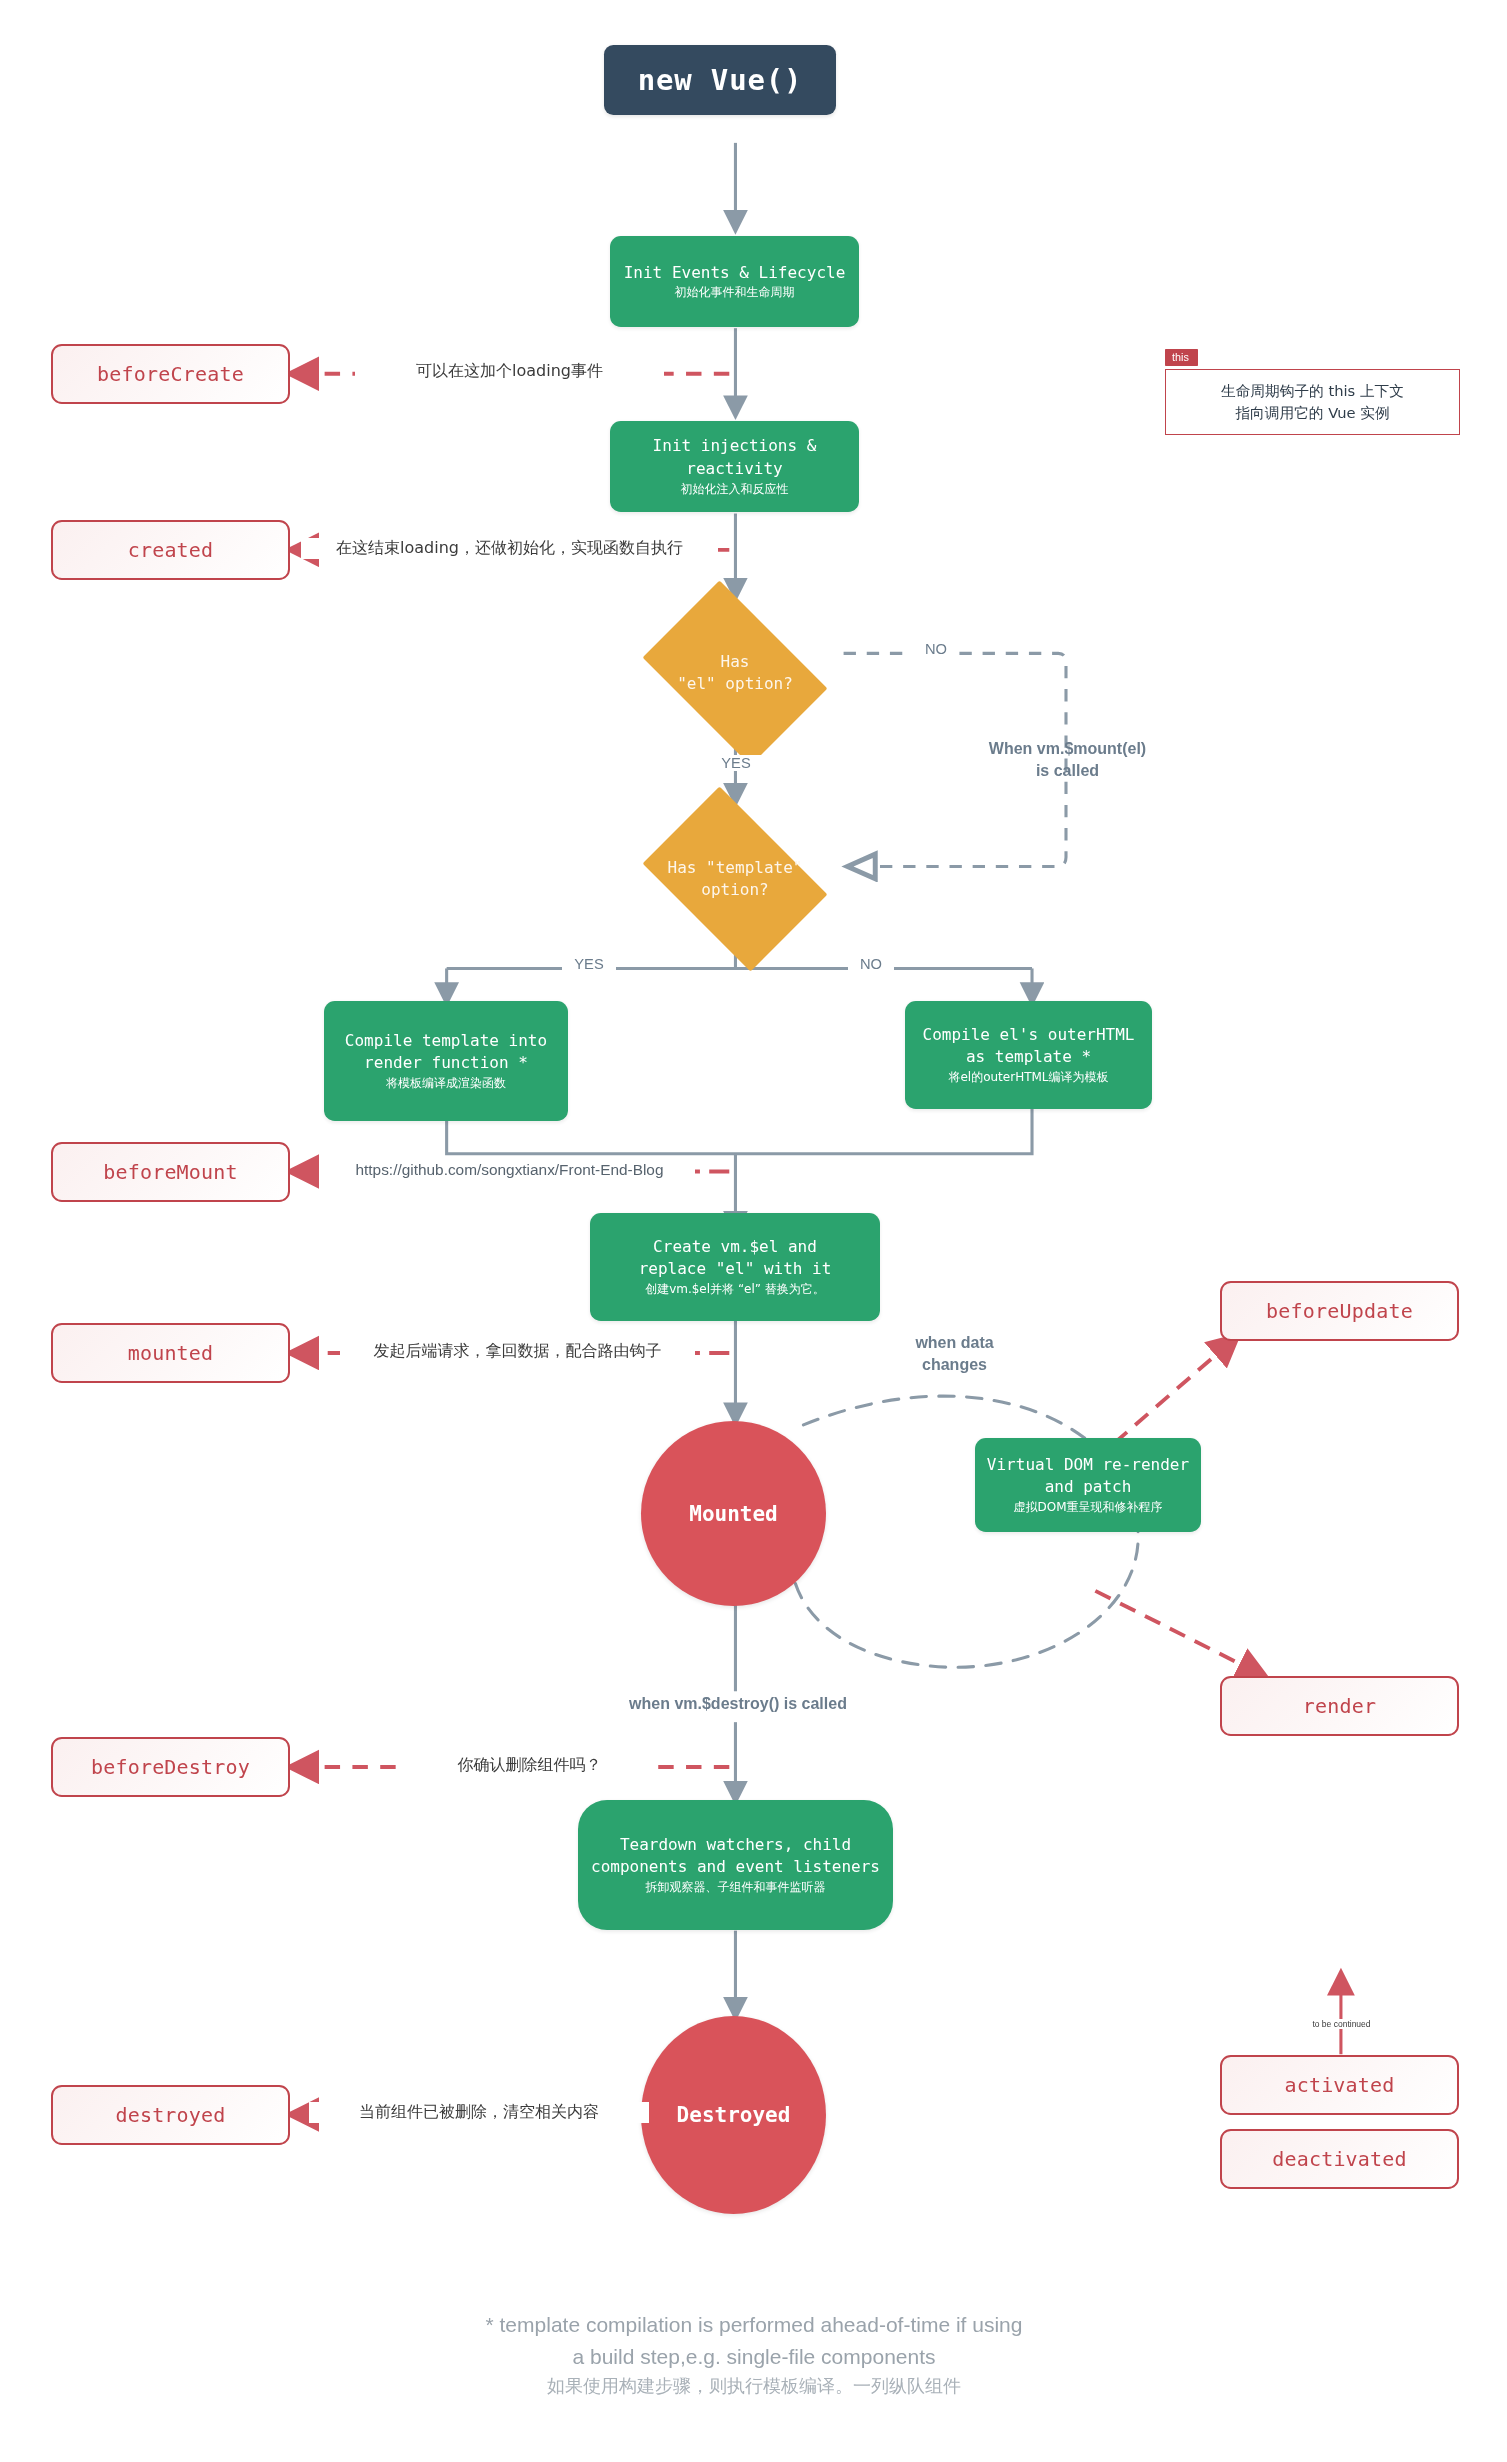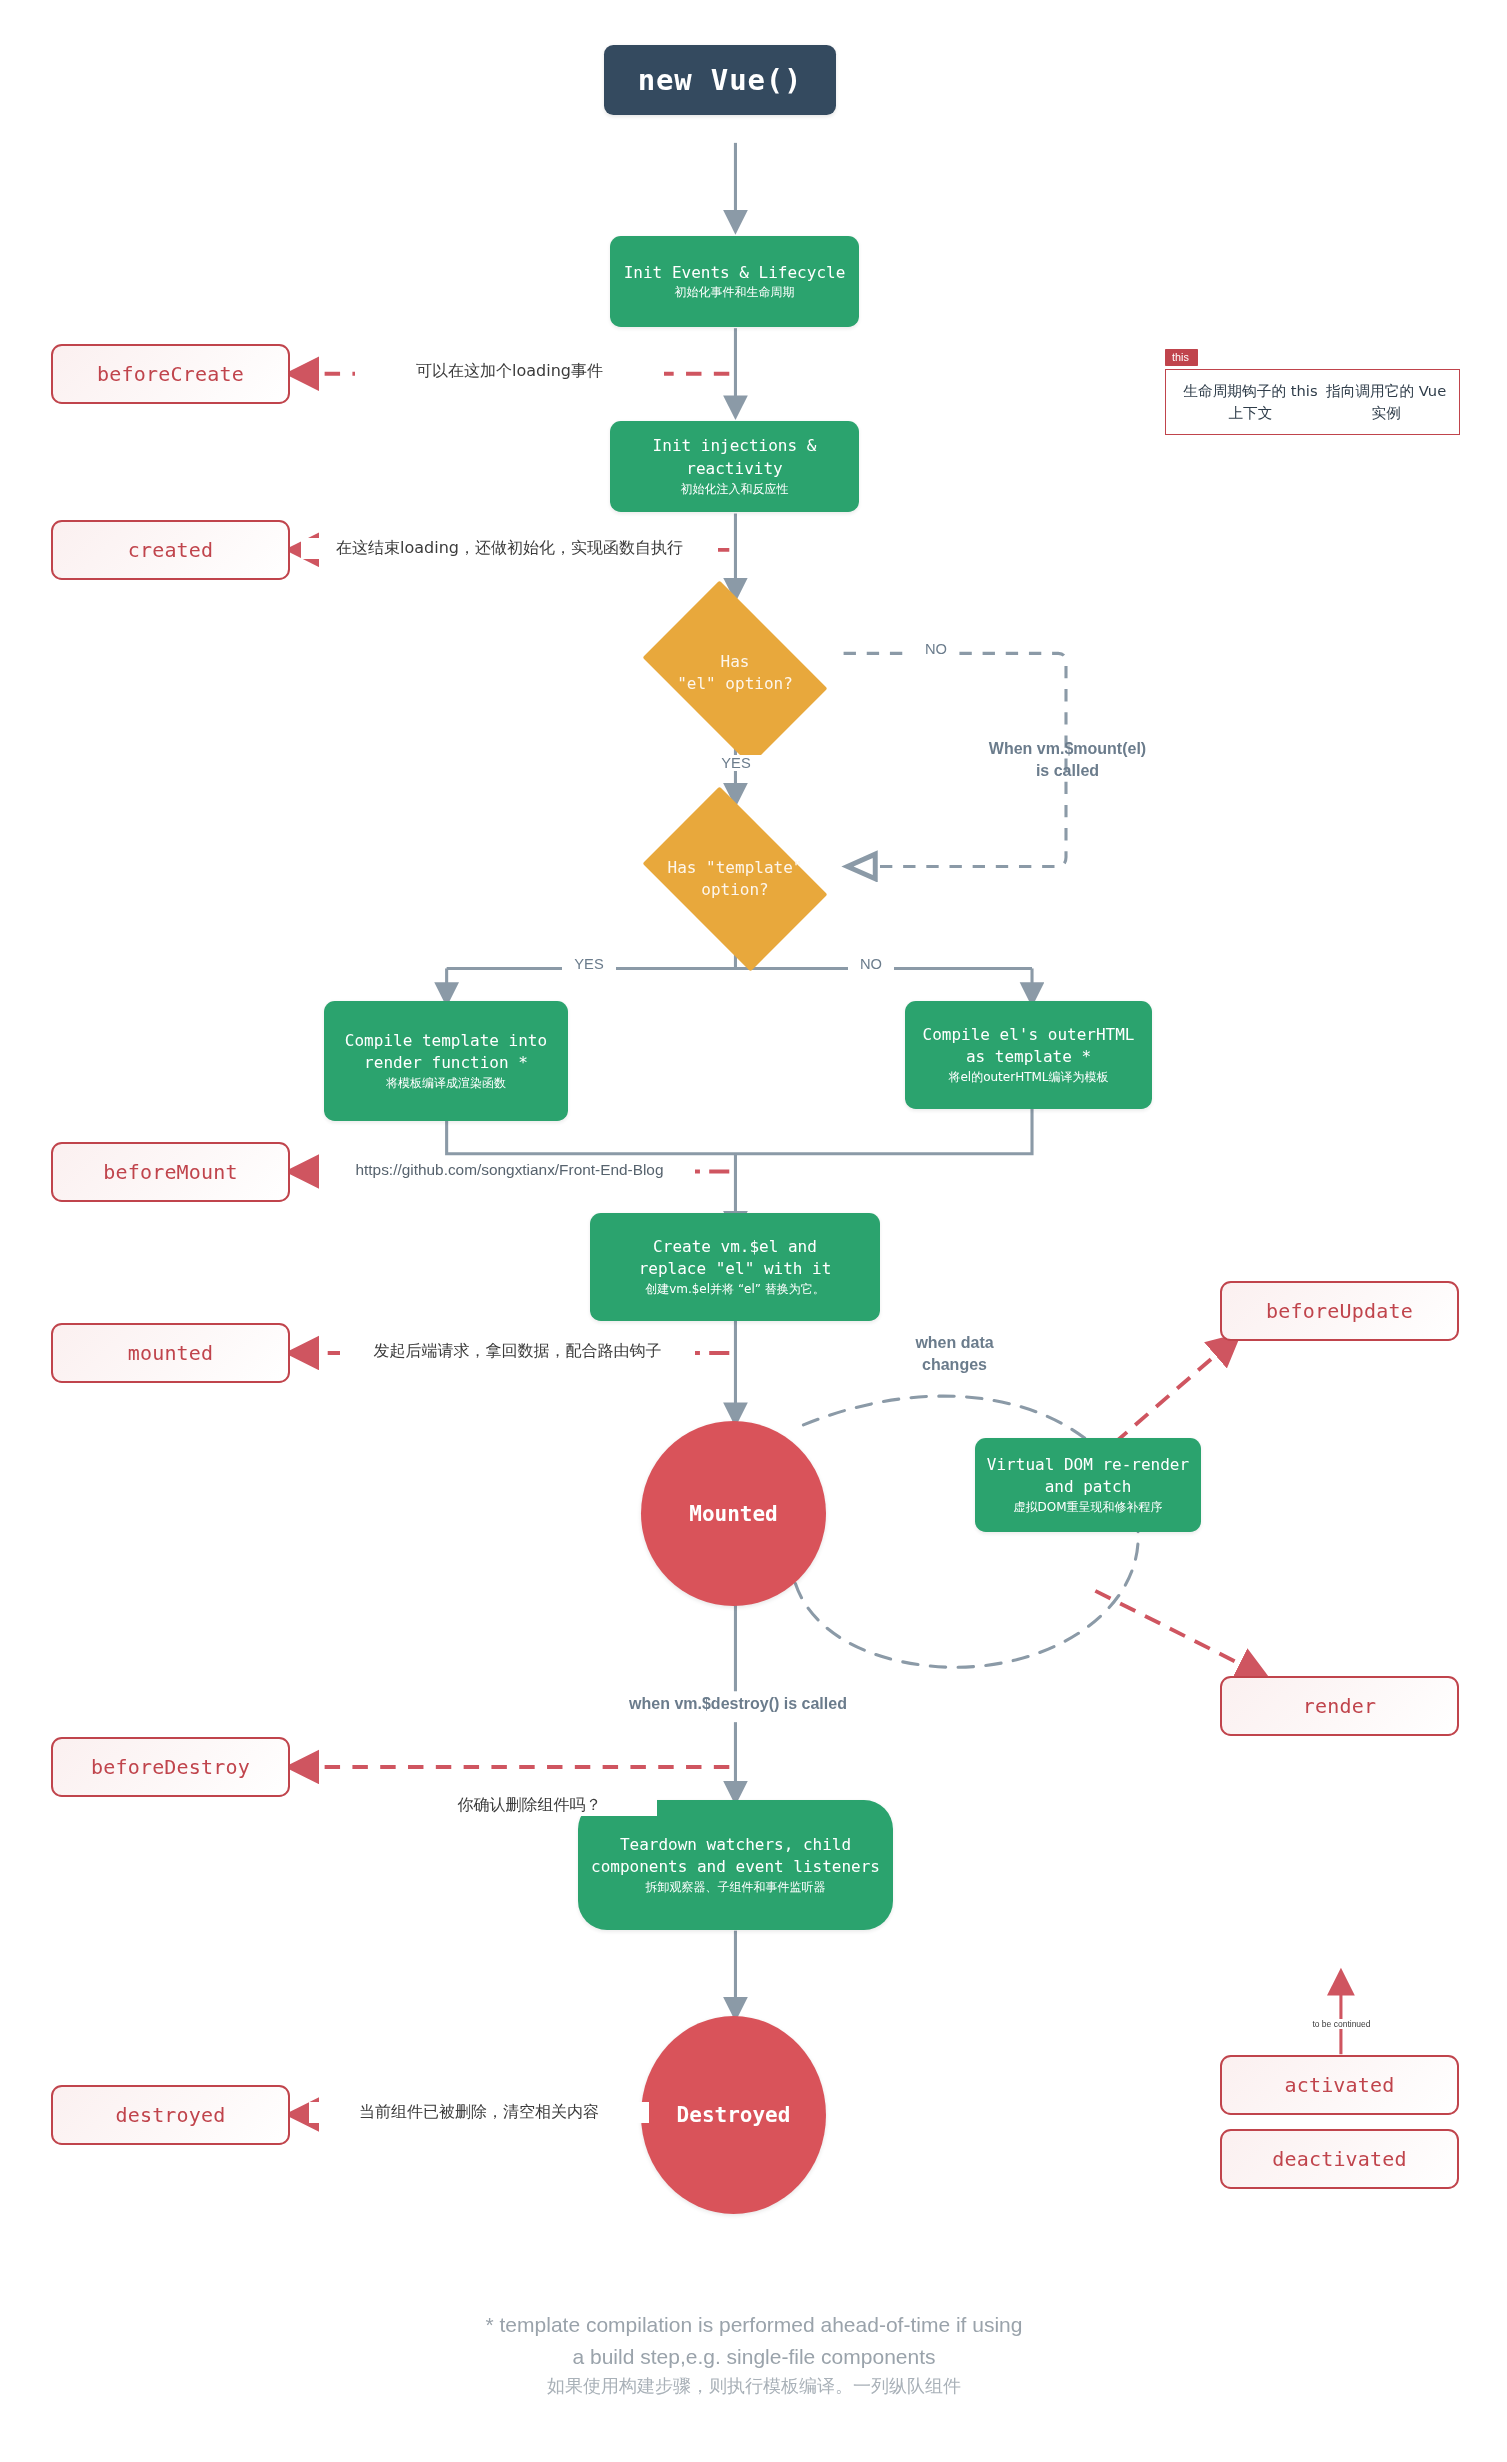--- a/index.html
+++ b/index.html
@@ -352,35 +352,35 @@
   </div>
 
   <div class="node node-hook" style="left:1220px; top:2055px; width:239px; height:60px;">
     <span>activated</span>
   </div>
 
   <div class="node node-hook" style="left:1220px; top:2129px; width:239px; height:60px;">
     <span>deactivated</span>
   </div>
 
-  <div class="node node-note" style="left:1165px; top:369px; width:295px; height:66px; flex-direction:row;">
+  <div class="node node-note" style="left:1165px; top:369px; width:295px; height:66px; flex-direction:column;">
     <span>生命周期钩子的 this 上下文</span>
     <span>指向调用它的 Vue 实例</span>
   </div>
   <div class="note-tab" style="left:1165px; top:349px;">this</div>
 
   <div class="lbl lbl-cn" style="left:355px; top:361px; width:309px;">可以在这加个loading事件</div>
 
   <div class="lbl lbl-cn" style="left:301px; top:538px; width:417px;">在这结束loading，还做初始化，实现函数自执行</div>
 
   <div class="lbl lbl-url" style="left:324px; top:1161px; width:371px;">https://github.com/songxtianx/Front-End-Blog</div>
 
   <div class="lbl lbl-cn" style="left:340px; top:1341px; width:355px;">发起后端请求，拿回数据，配合路由钩子</div>
 
-  <div class="lbl lbl-cn" style="left:402px; top:1755px; width:255px;margin-top:40px;">你确认删除组件吗？</div>
+  <div class="lbl lbl-cn" style="left:402px; top:1755px; width:255px;">你确认删除组件吗？</div>
 
   <div class="lbl lbl-cn" style="left:309px; top:2102px; width:340px;">当前组件已被删除，清空相关内容</div>
 
   <div class="lbl lbl-tiny" style="left:1295px; top:2019px; width:93px;">to be continued</div>
 
   <div class="lbl lbl-branch" style="left:709px; top:755px; width:54px;">YES</div>
 
   <div class="lbl lbl-branch" style="left:913px; top:641px; width:46px;">NO</div>
 
   <div class="lbl lbl-branch" style="left:562px; top:956px; width:54px;">YES</div>

